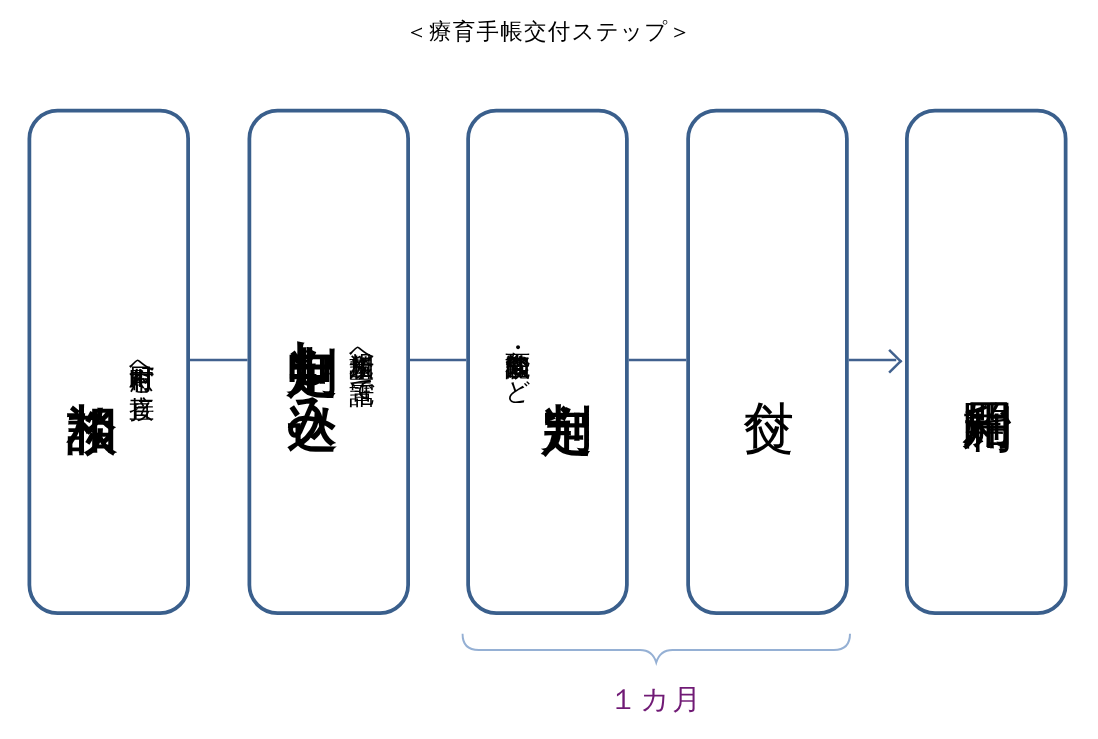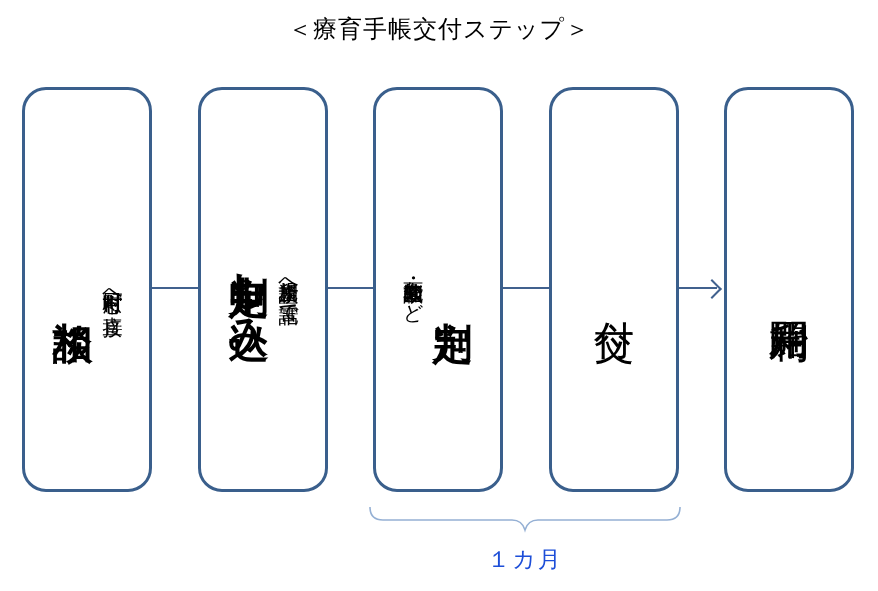--- a/index.html
+++ b/index.html
@@ -3,21 +3,21 @@
 <meta charset="utf-8">
 <style>
   html,body{margin:0;padding:0;background:#ffffff;}
   .canvas{
     position:relative;width:878px;height:591px;background:#ffffff;
     font-family:"Liberation Sans","DejaVu Sans",sans-serif;color:#000;
     overflow:hidden;
   }
   .title{
     position:absolute;top:13px;left:0;width:878px;text-align:center;
-    font-size:24px;letter-spacing:1px;color:#000;
+    font-size:18px;letter-spacing:1px;color:#000;
   }
   .box{
     position:absolute;top:87px;width:124px;height:399px;
     border:3px solid #3a5f8c;border-radius:24px;background:#fff;
     display:flex;justify-content:center;align-items:stretch;
   }
   .b1{left:22px}.b2{left:198px}.b3{left:373px}.b4{left:549px}.b5{left:724px}
   .vtext{writing-mode:vertical-rl;text-orientation:upright;height:100%;}
   .vcol{height:100%;text-align:center;margin:0 3px;color:#000;white-space:nowrap;}
   .main{font-size:40px;line-height:1.18;}
@@ -29,21 +29,21 @@
   .c3{left:503px;width:46px}
   .c4{left:679px;width:38px}
   .arrowhead{
     position:absolute;left:705px;top:282px;width:12px;height:12px;
     border-top:2px solid #41618e;border-right:2px solid #41618e;
     transform:rotate(45deg);
   }
   .bracket{position:absolute;left:369px;top:506px;}
   .duration{
     position:absolute;left:465px;top:544px;width:120px;text-align:center;
-    font-size:23px;color:#1d4ed8;letter-spacing:2px;
+    font-size:23px;color:#701a75;letter-spacing:2px;
   }
 </style>
 </head>
 <body>
 
 <div class="canvas">
 
   <div class="title">＜療育手帳交付ステップ＞</div>
 
   <div class="box b1">

